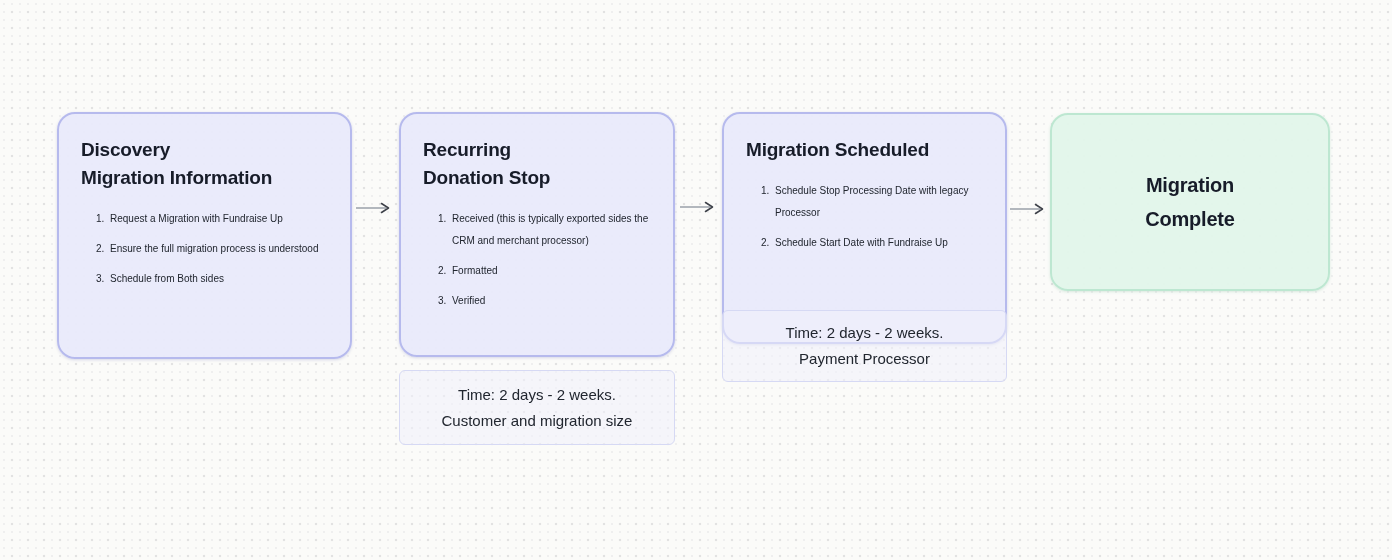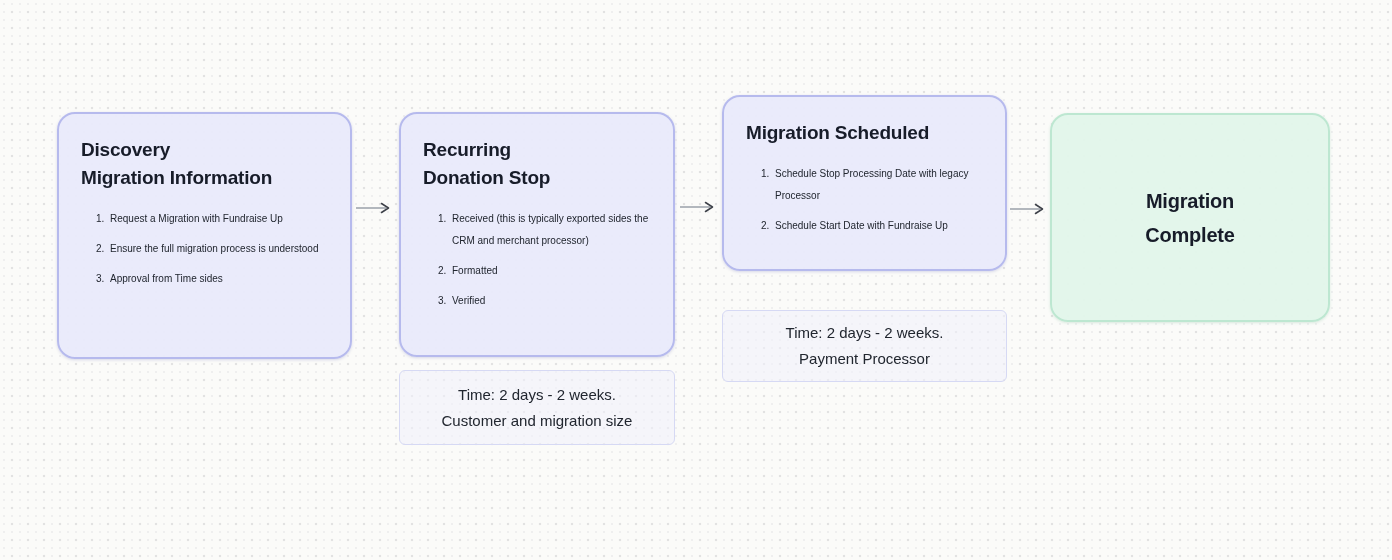--- a/index.html
+++ b/index.html
@@ -104,21 +104,21 @@
 
   <div class="step purple" style="left:57px; top:112px; width:295px; height:247px;">
     <div class="step-inner">
       <h2 class="step-title">
         <span>Discovery</span>
         <span>Migration Information</span>
       </h2>
       <ol class="step-list">
         <li>Request a Migration with Fundraise Up</li>
         <li>Ensure the full migration process is understood</li>
-        <li>Approval from Time sides</li>
+        <li>Schedule from Both sides</li>
       </ol>
     </div>
   </div>
 
   <svg class="flow-arrow" style="left:355px; top:200px;" viewBox="0 0 38 16">
     <line x1="1" y1="8" x2="31" y2="8" stroke="#9aa0a8" stroke-width="1.5"></line>
     <path d="M26.5 3.5 L33.5 8 L26.5 12.5" fill="none" stroke="#3d4149" stroke-width="1.5" stroke-linecap="round" stroke-linejoin="round"></path>
   </svg>
 
   <div class="step purple" style="left:399px; top:112px; width:276px; height:245px;">
@@ -138,21 +138,21 @@
   <div class="note" style="left:399px; top:370px; width:276px; height:75px;">
     <span>Time: 2 days - 2 weeks.</span>
     <span>Customer and migration size</span>
   </div>
 
   <svg class="flow-arrow" style="left:679px; top:199px;" viewBox="0 0 38 16">
     <line x1="1" y1="8" x2="31" y2="8" stroke="#9aa0a8" stroke-width="1.5"></line>
     <path d="M26.5 3.5 L33.5 8 L26.5 12.5" fill="none" stroke="#3d4149" stroke-width="1.5" stroke-linecap="round" stroke-linejoin="round"></path>
   </svg>
 
-  <div class="step purple" style="left:722px; top:95px; width:285px; height:176px;">
+  <div class="step purple" style="left:722px; top:112px; width:285px; height:232px;">
     <div class="step-inner">
       <h2 class="step-title">
         <span>Migration Scheduled</span>
       </h2>
       <ol class="step-list">
         <li>Schedule Stop Processing Date with legacy Processor</li>
         <li>Schedule Start Date with Fundraise Up</li>
       </ol>
     </div>
   </div>
@@ -160,20 +160,20 @@
   <div class="note" style="left:722px; top:310px; width:285px; height:72px;">
     <span>Time: 2 days - 2 weeks.</span>
     <span>Payment Processor</span>
   </div>
 
   <svg class="flow-arrow" style="left:1009px; top:201px;" viewBox="0 0 38 16">
     <line x1="1" y1="8" x2="31" y2="8" stroke="#9aa0a8" stroke-width="1.5"></line>
     <path d="M26.5 3.5 L33.5 8 L26.5 12.5" fill="none" stroke="#3d4149" stroke-width="1.5" stroke-linecap="round" stroke-linejoin="round"></path>
   </svg>
 
-  <div class="step green" style="left:1050px; top:113px; width:280px; height:209px;">
+  <div class="step green" style="left:1050px; top:113px; width:280px; height:178px;">
     <div class="complete-title">
       <span>Migration</span>
       <span>Complete</span>
     </div>
   </div>
 
 </div>
 
 </body></html>

